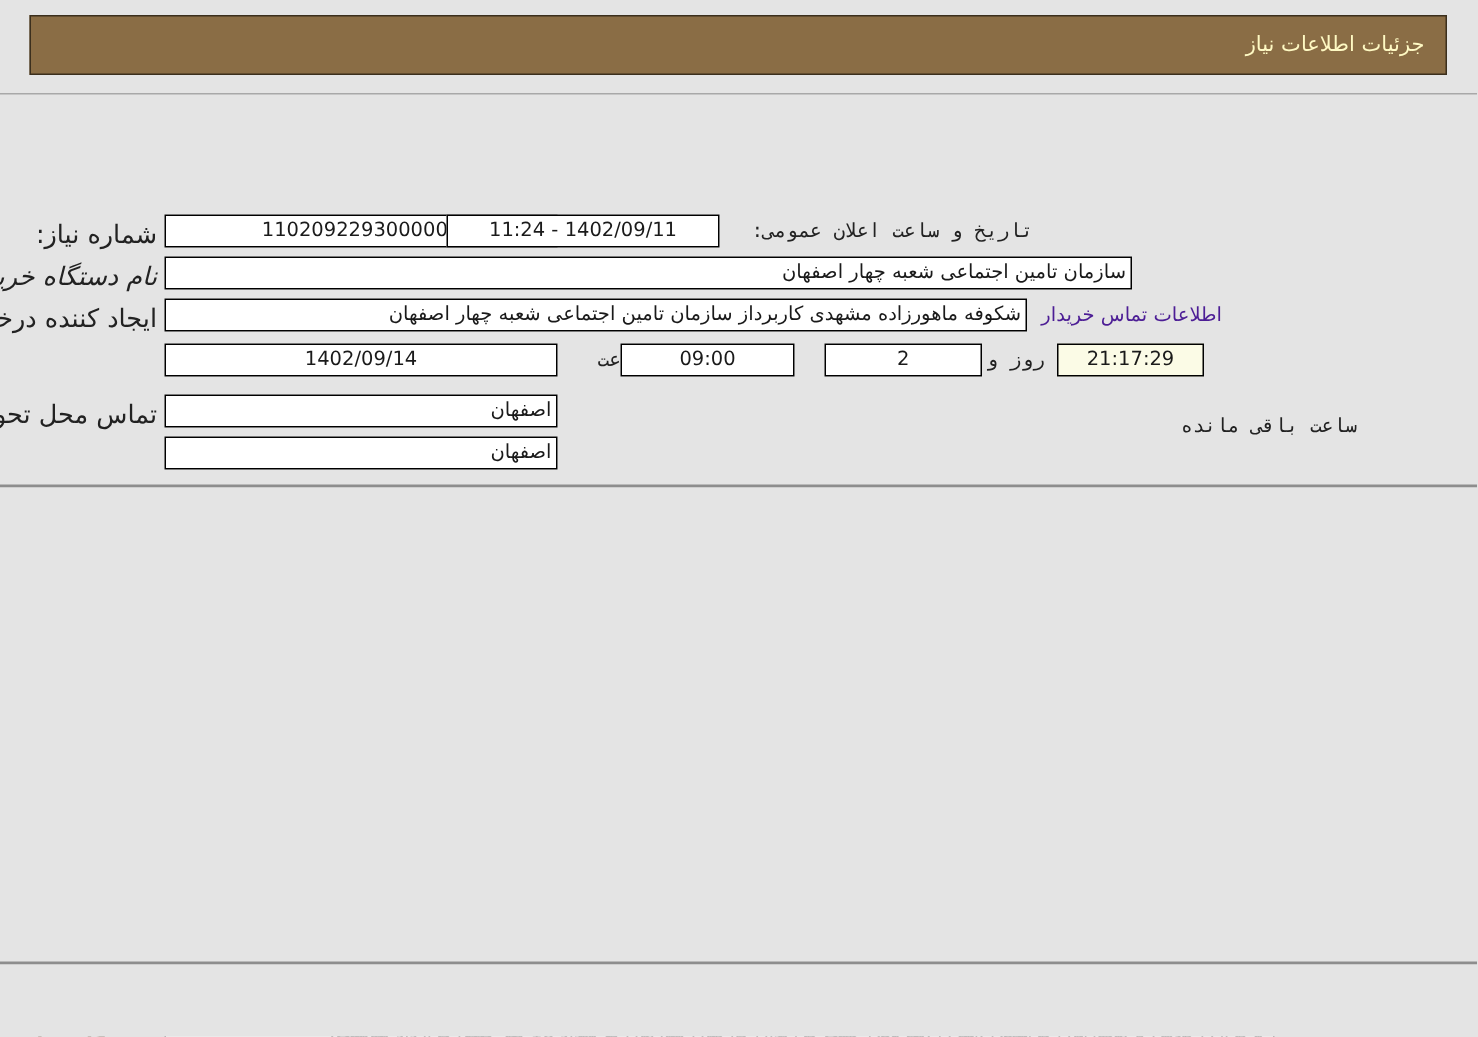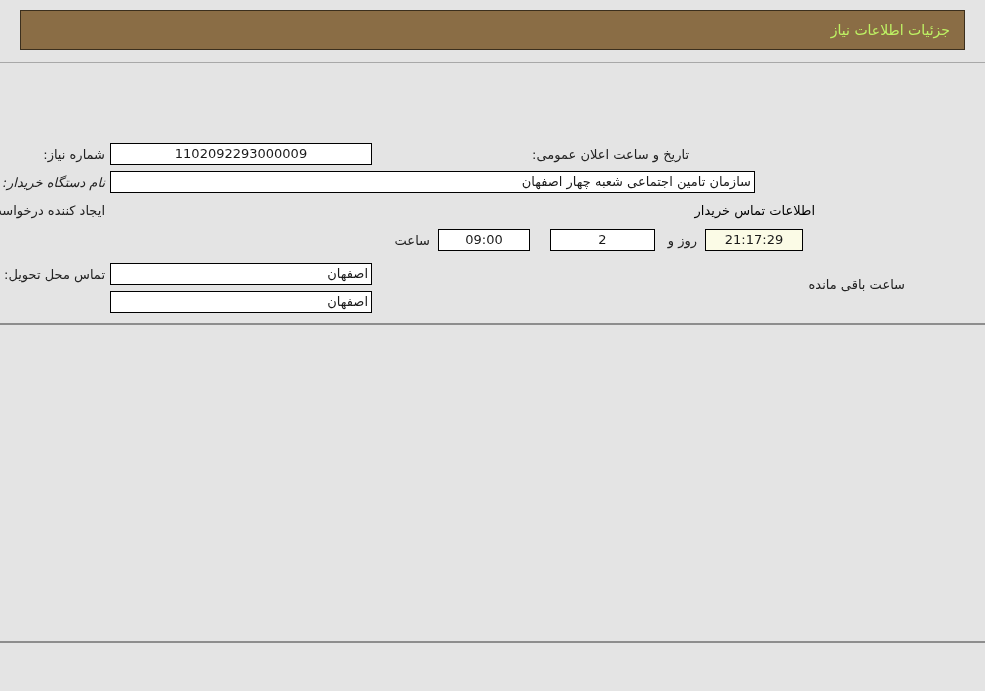--- a/index.html
+++ b/index.html
@@ -25,21 +25,21 @@
     width: 945px;
     height: 40px;
     background: #8a6d45;
     border: 1px solid #3b2f1d;
     box-sizing: border-box;
   }
   .titlebar .title {
     position: absolute;
     right: 14px;
     top: 11px;
-    color: #bef264;
+    color: #fef9c3;
     font-size: 14px;
     letter-spacing: 0.2px;
   }
 
   
   .panel {
     position: absolute;
     background: #e4e4e4;
     border-top: 1px solid #9a9a9a;
     border-bottom: 1px solid #9a9a9a;
@@ -56,37 +56,38 @@
     border-bottom: 2px solid #8d8d8d;
   }
   #panel-bottom {
     left: 0; top: 643px; width: 985px; height: 48px;
     border: none;
   }
 
   
   .lbl {
     position: absolute;
-    font-size: 13px;
+    font-size: 17px;
     color: #222222;
     white-space: nowrap;
     text-align: right;
   }
   .lbl-bold {
     position: absolute;
     font-size: 13px;
     font-weight: bold;
     color: #5b3f2a;
     white-space: nowrap;
   }
   .lbl-left {
     position: absolute;
     font-size: 13px;
     color: #222222;
     white-space: nowrap;
+    font-family: Liberation Mono, monospace;
   }
 
   
   .box {
     position: absolute;
     background: #ffffff;
     border: 1px solid #000000;
     box-sizing: border-box;
     font-size: 13px;
     color: #1a1a1a;
@@ -204,29 +205,32 @@
   <div class="titlebar" style="background: rgb(138, 109, 69);">
     <div class="title">جزئیات اطلاعات نیاز</div>
   </div>
 
   <div class="panel" id="panel-top">
 
     <div class="lbl" style="right:880px; top:84px;">شماره نیاز:</div>
     <div class="box center" style="right:613px; top:80px; width:262px;">1102092293000009</div>
 
     <div class="lbl-left" style="right:296px; top:84px;">تاریخ و ساعت اعلان عمومی:</div>
+    <div class="box center" style="right:505px; top:80px; width:182px; left:auto;">1402/09/11 - 11:24</div>
 
     <div class="lbl" style="right:880px; top:112px;font-style:italic;">نام دستگاه خریدار:</div>
     <div class="box right" style="right:230px; top:108px; width:645px;">سازمان تامین اجتماعی شعبه چهار اصفهان</div>
 
     <div class="lbl" style="right:880px; top:140px;">ایجاد کننده درخواست:</div>
-    <div class="link" style="right: 170px; top: 140px; color: #000000;">اطلاعات تماس خریدار</div>
-
+    <div class="box right" style="right:300px; top:136px; width:575px;">شکوفه ماهورزاده مشهدی کاربرداز سازمان تامین اجتماعی شعبه چهار اصفهان</div>
+    <div class="link" style="right: 170px; top: 140px; color: #4c1d95;">اطلاعات تماس خریدار</div>
+
+    <div class="box center" style="right:613px; top:166px; width:262px;">1402/09/14</div>
     <div class="lbl-left" style="right:555px; top:170px;">ساعت</div>
-    <div class="box center" style="right:455px; top:166px; width:92px;">09:00</div>
+    <div class="box center" style="right:455px; top:166px; width:116px;">09:00</div>
     <div class="box center" style="right:330px; top:166px; width:105px;">2</div>
     <div class="lbl-left" style="right:288px; top:170px;">روز و</div>
     <div class="box center cream" style="right: 182px; top: 166px; width: 98px; background: rgb(251, 251, 230);">21:17:29</div>
     <div class="lbl-left" style="right:80px; top:170px;margin-top:44px;">ساعت باقی مانده</div>
 
     <div class="lbl" style="right:880px; top:204px;">تماس محل تحویل:</div>
     <div class="box right" style="right:613px; top:200px; width:262px;">اصفهان</div>
 
     <div class="lbl" style="right:880px; top:232px;margin-top:48px;">شهر محل تحویل:</div>
     <div class="box right" style="right:613px; top:228px; width:262px;">اصفهان</div>

